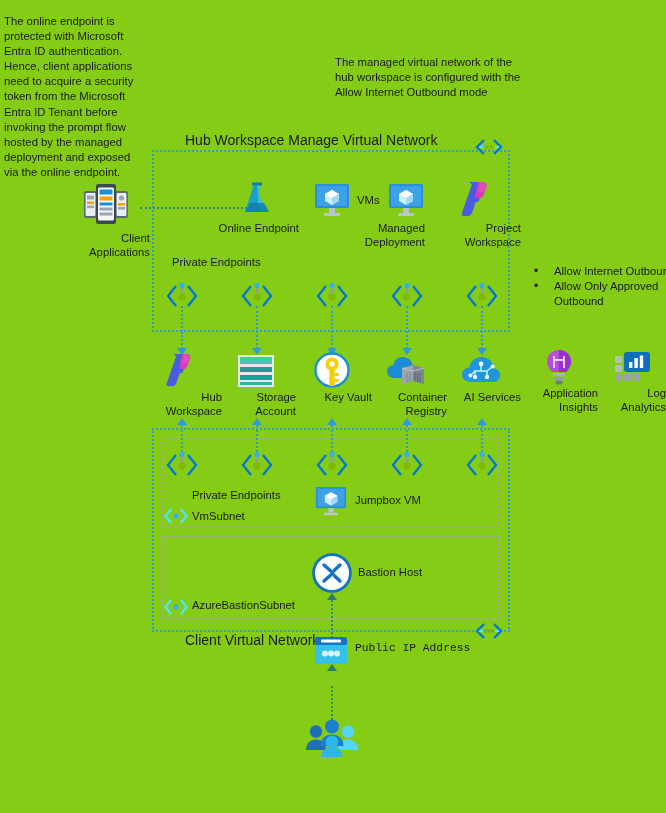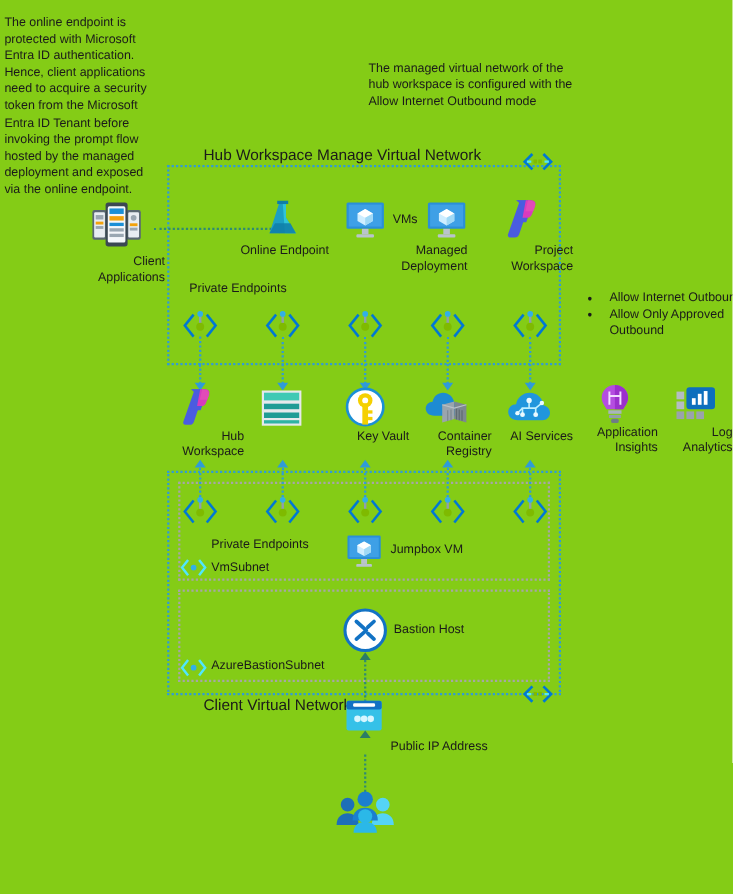--- a/index.html
+++ b/index.html
@@ -283,20 +283,22 @@
 
   <div class="abs" style="left:237px; top:354px;">
     <svg width="38" height="34" viewBox="0 0 38 34">
       <rect x="1" y="1" width="36" height="32" fill="#e6e9ec"></rect>
       <rect x="3" y="3" width="32" height="7" fill="#3fc9b4"></rect>
       <rect x="3" y="13" width="32" height="5" fill="#1f9c96"></rect>
       <rect x="3" y="21" width="32" height="5" fill="#1f9c96"></rect>
       <rect x="3" y="28" width="32" height="3" fill="#2fb3a4"></rect>
     </svg>
   </div>
+  <div class="abs lbl" style="left:216px; top:391px; width:80px;">Storage
+Account</div>
 
   <div class="abs" style="left:313px; top:351px;">
     <svg width="38" height="38" viewBox="0 0 38 38">
       <circle cx="19" cy="19" r="16.5" fill="#ffffff" stroke="#1b8fd6" stroke-width="2.4"></circle>
       <circle cx="19" cy="13" r="6.6" fill="#f5d000"></circle>
       <circle cx="19" cy="13" r="2.7" fill="#ffffff"></circle>
       <rect x="16.4" y="16" width="5.2" height="19" fill="#f5d000"></rect>
       <rect x="21.6" y="22" width="4" height="3" fill="#f5d000"></rect>
       <rect x="21.6" y="28" width="4" height="3" fill="#f5d000"></rect>
     </svg>
@@ -497,21 +499,21 @@
   <div class="abs" style="left:314px; top:636px;">
     <svg width="34" height="30" viewBox="0 0 34 30">
       <rect x="1" y="1" width="32" height="27" rx="2" fill="#35c1e8"></rect>
       <rect x="1" y="1" width="32" height="8" rx="2" fill="#1272c4"></rect>
       <rect x="7" y="3.4" width="20" height="3.2" rx="1.2" fill="#ffffff"></rect>
       <circle cx="11" cy="17.5" r="3" fill="#d6f6ff"></circle>
       <circle cx="17" cy="17.5" r="3" fill="#d6f6ff"></circle>
       <circle cx="23" cy="17.5" r="3" fill="#d6f6ff"></circle>
     </svg>
   </div>
-  <div class="abs lbl-left" style="left:355px; top:672px; line-height:15px;">Public IP
+  <div class="abs lbl-left" style="left:355px; top:641px; line-height:15px;font-family:Liberation Mono, monospace;">Public IP
 Address</div>
 
   <div class="abs vline-green" style="left:331px; top:686px; height:34px;"></div>
   <div class="abs arrow-up-green" style="left:327px; top:664px;"></div>
 
   <div class="abs" style="left:303px; top:718px;">
     <svg width="58" height="40" viewBox="0 0 58 40">
       <circle cx="13" cy="13.5" r="6.2" fill="#1d6fb8"></circle>
       <path d="M3 32 C3 25 7.6 21.4 13 21.4 C18.4 21.4 23 25 23 32 Z" fill="#1d6fb8"></path>
       <circle cx="45" cy="13.5" r="6.2" fill="#55d4f5"></circle>

